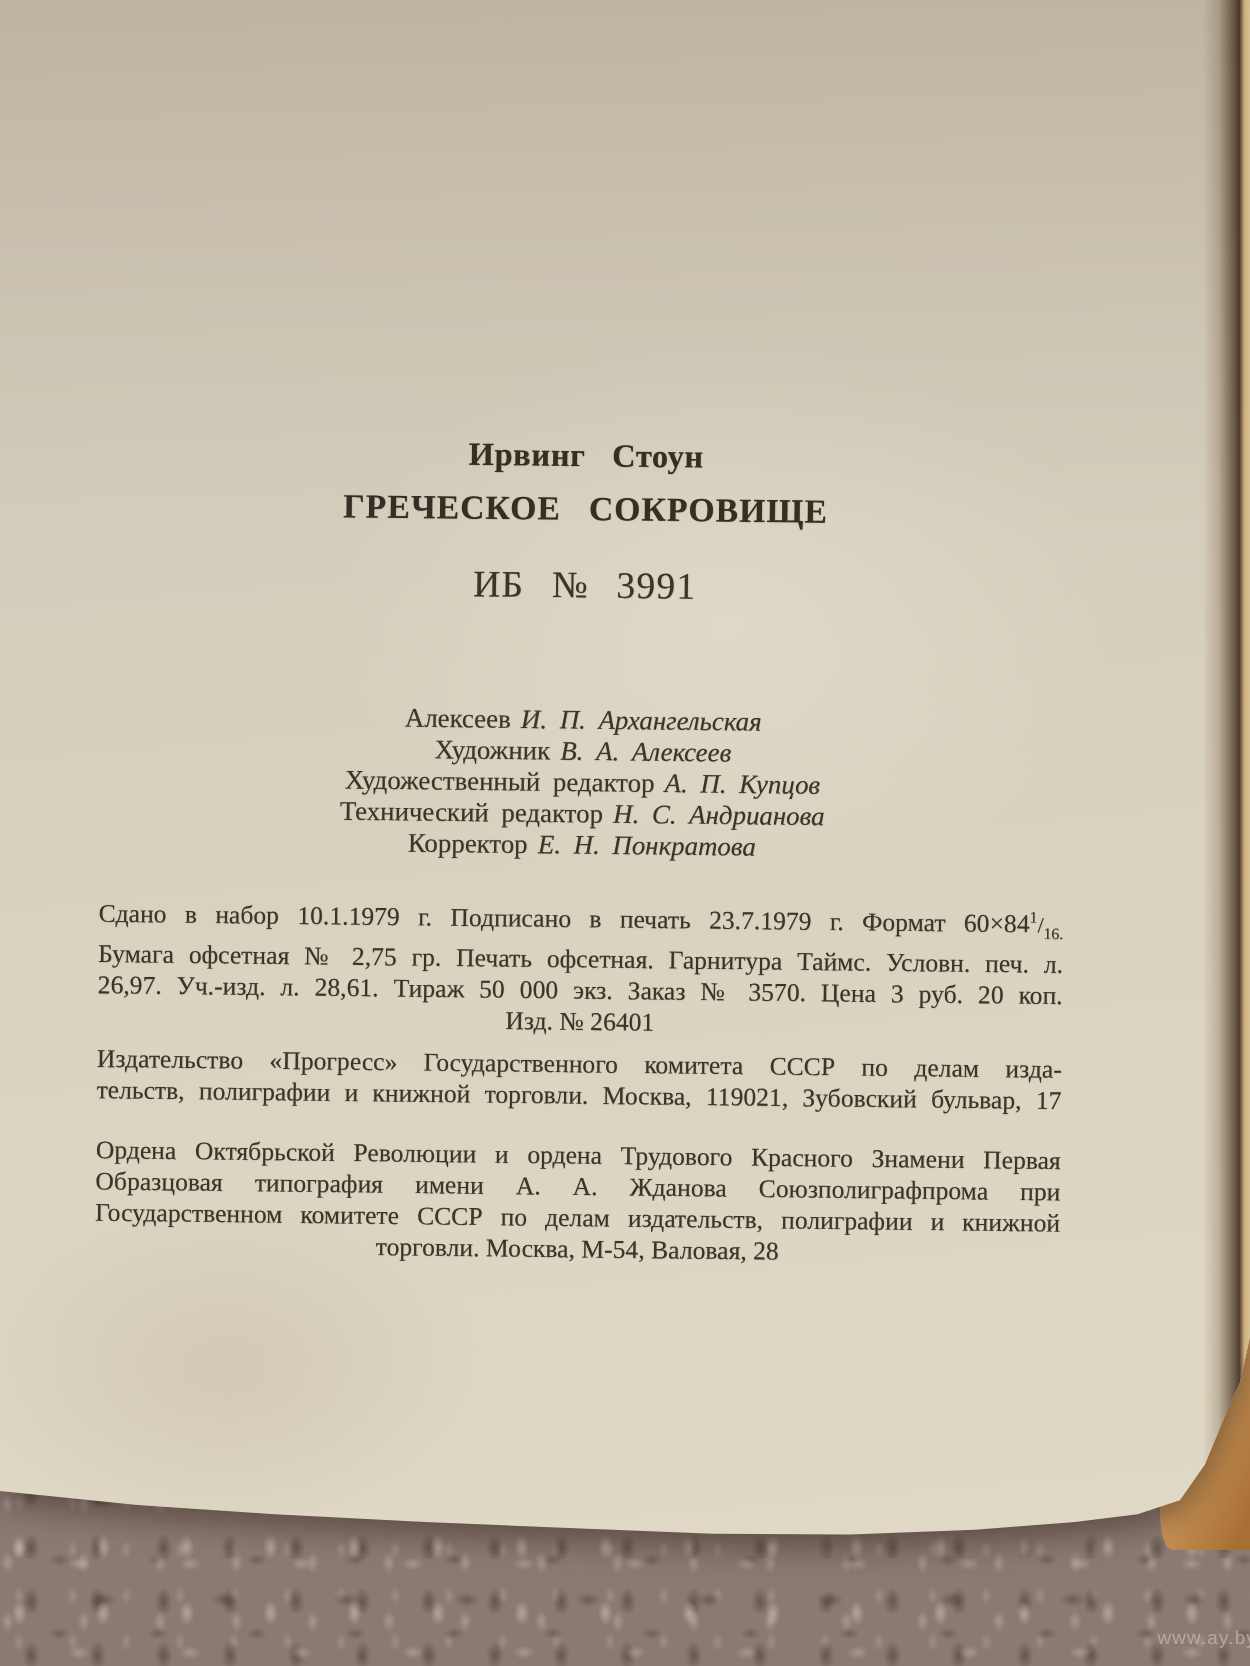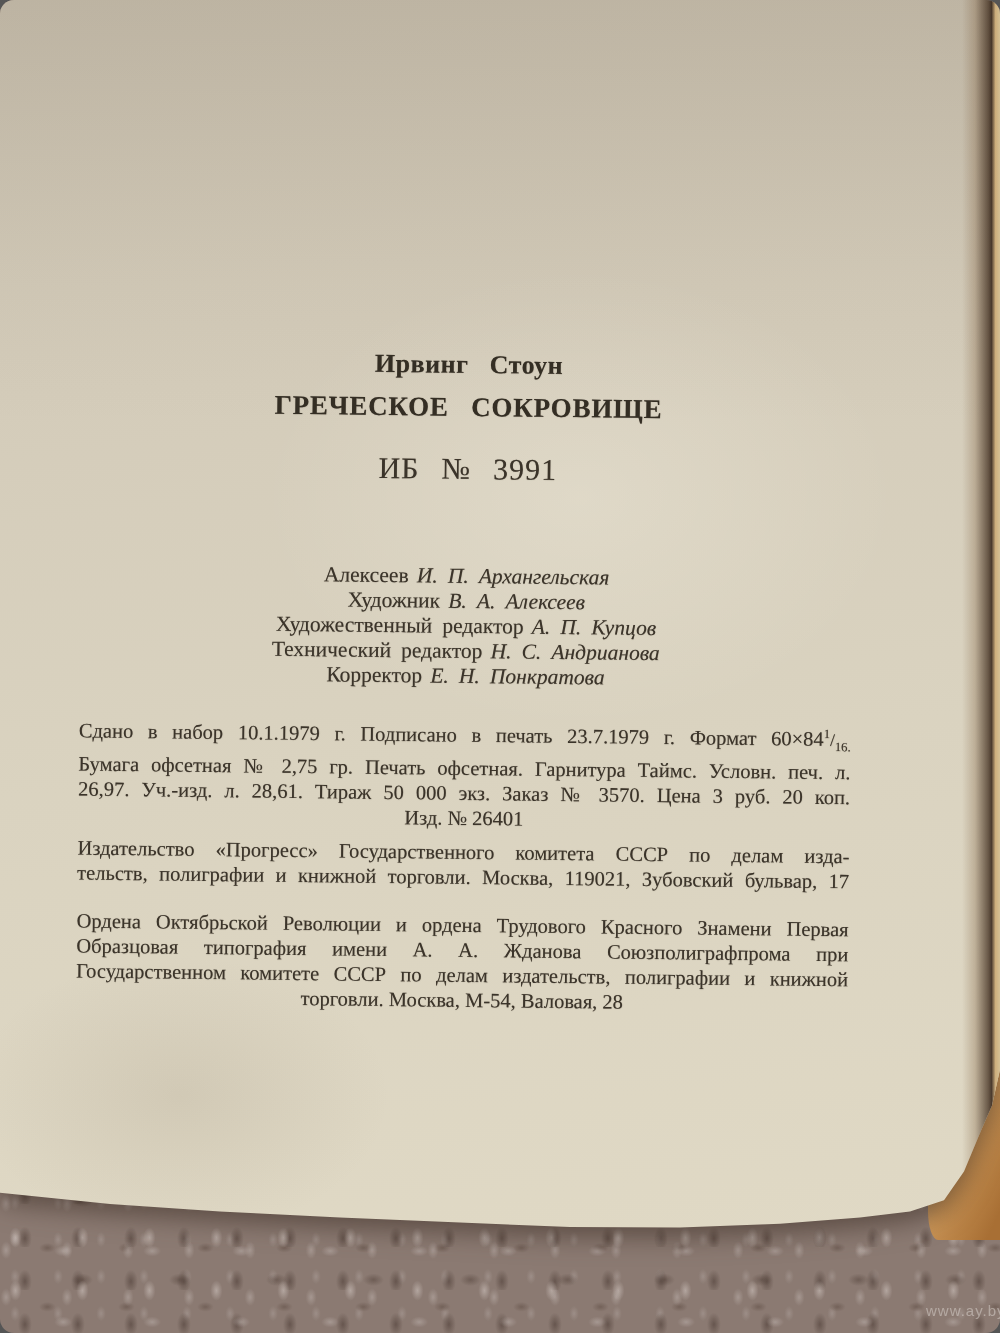--- a/index.html
+++ b/index.html
@@ -2,21 +2,20 @@
 <html><head>
 <meta charset="utf-8">
 <style>
   html, body { margin: 0; padding: 0; background: #555; }
   .photo {
     position: relative;
     width: 1000px;
     height: 1333px;
     overflow: hidden;
     font-family: "Liberation Serif", "DejaVu Serif", serif;
-    border-radius: 14px;
   }
 
   
   .carpet {
     position: absolute; inset: 0; z-index: 1;
     background-color: #8b7a72;
     background-image:
       radial-gradient(9px 15px at 23% 35%, rgba(218,208,203,.50), transparent 68%),
       radial-gradient(13px 8px at 71% 62%, rgba(198,188,184,.45), transparent 68%),
       radial-gradient(10px 17px at 47% 80%, rgba(66,50,43,.50), transparent 70%),

